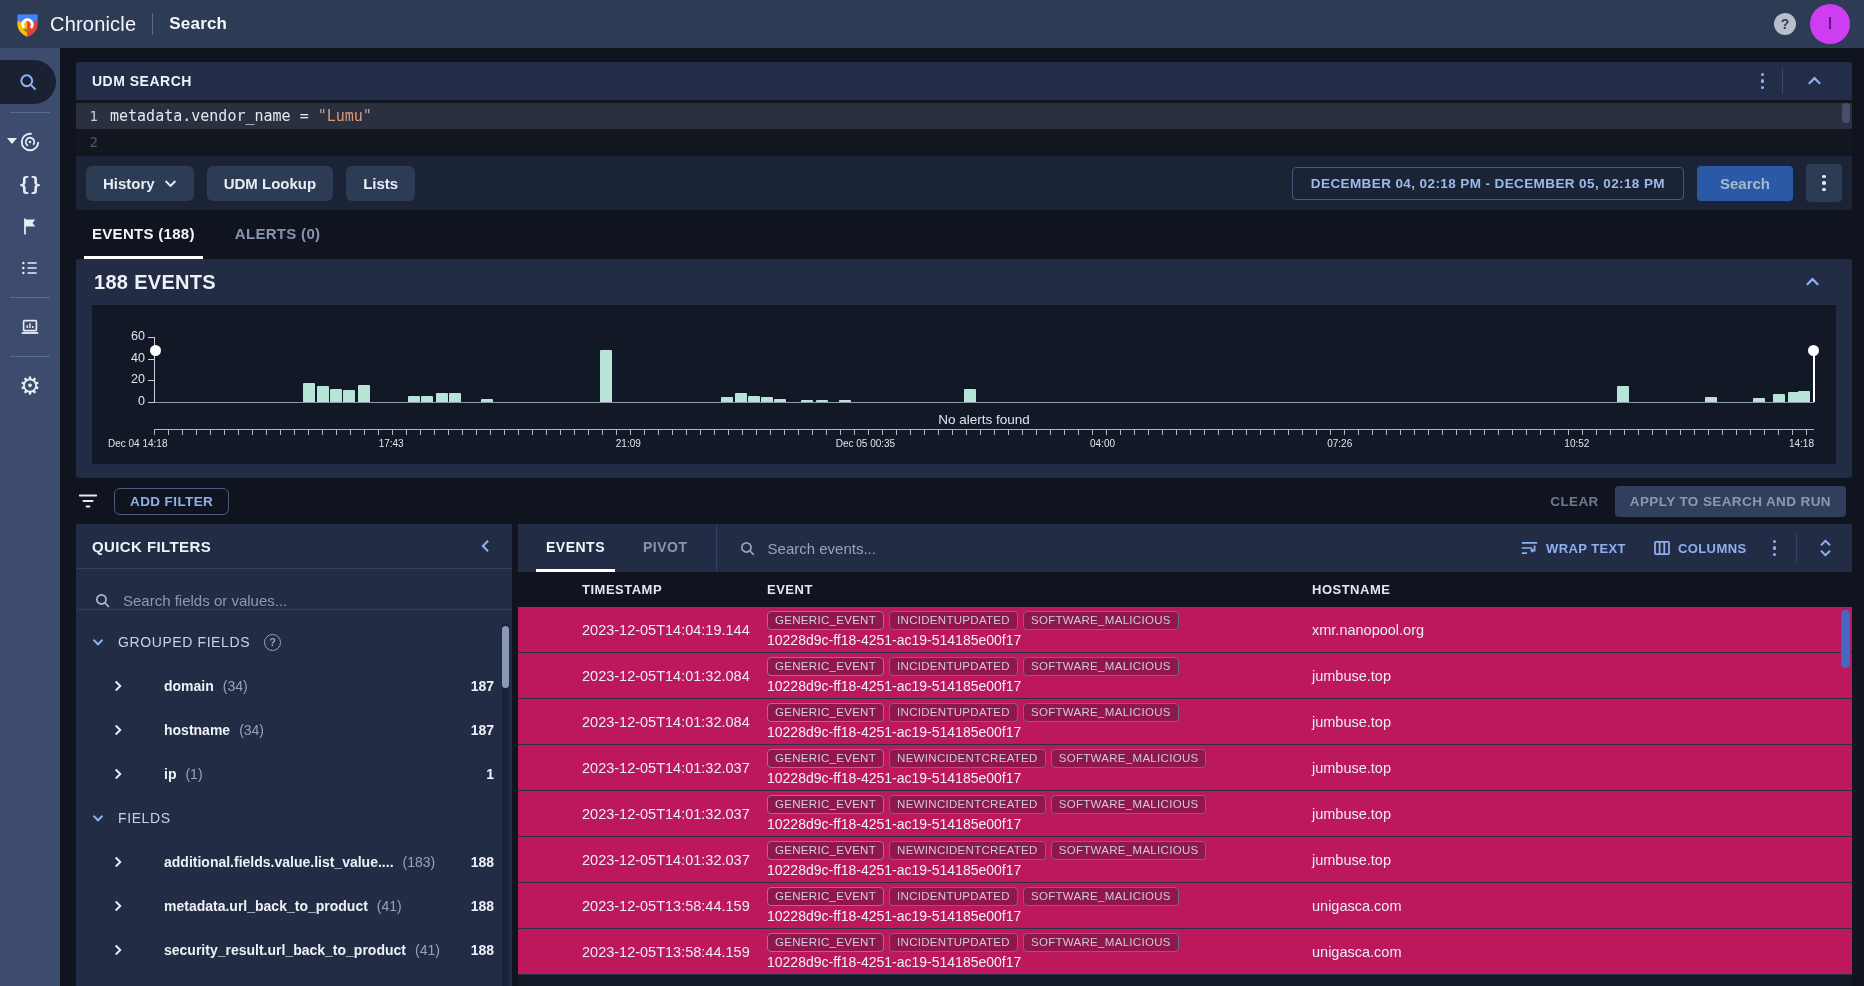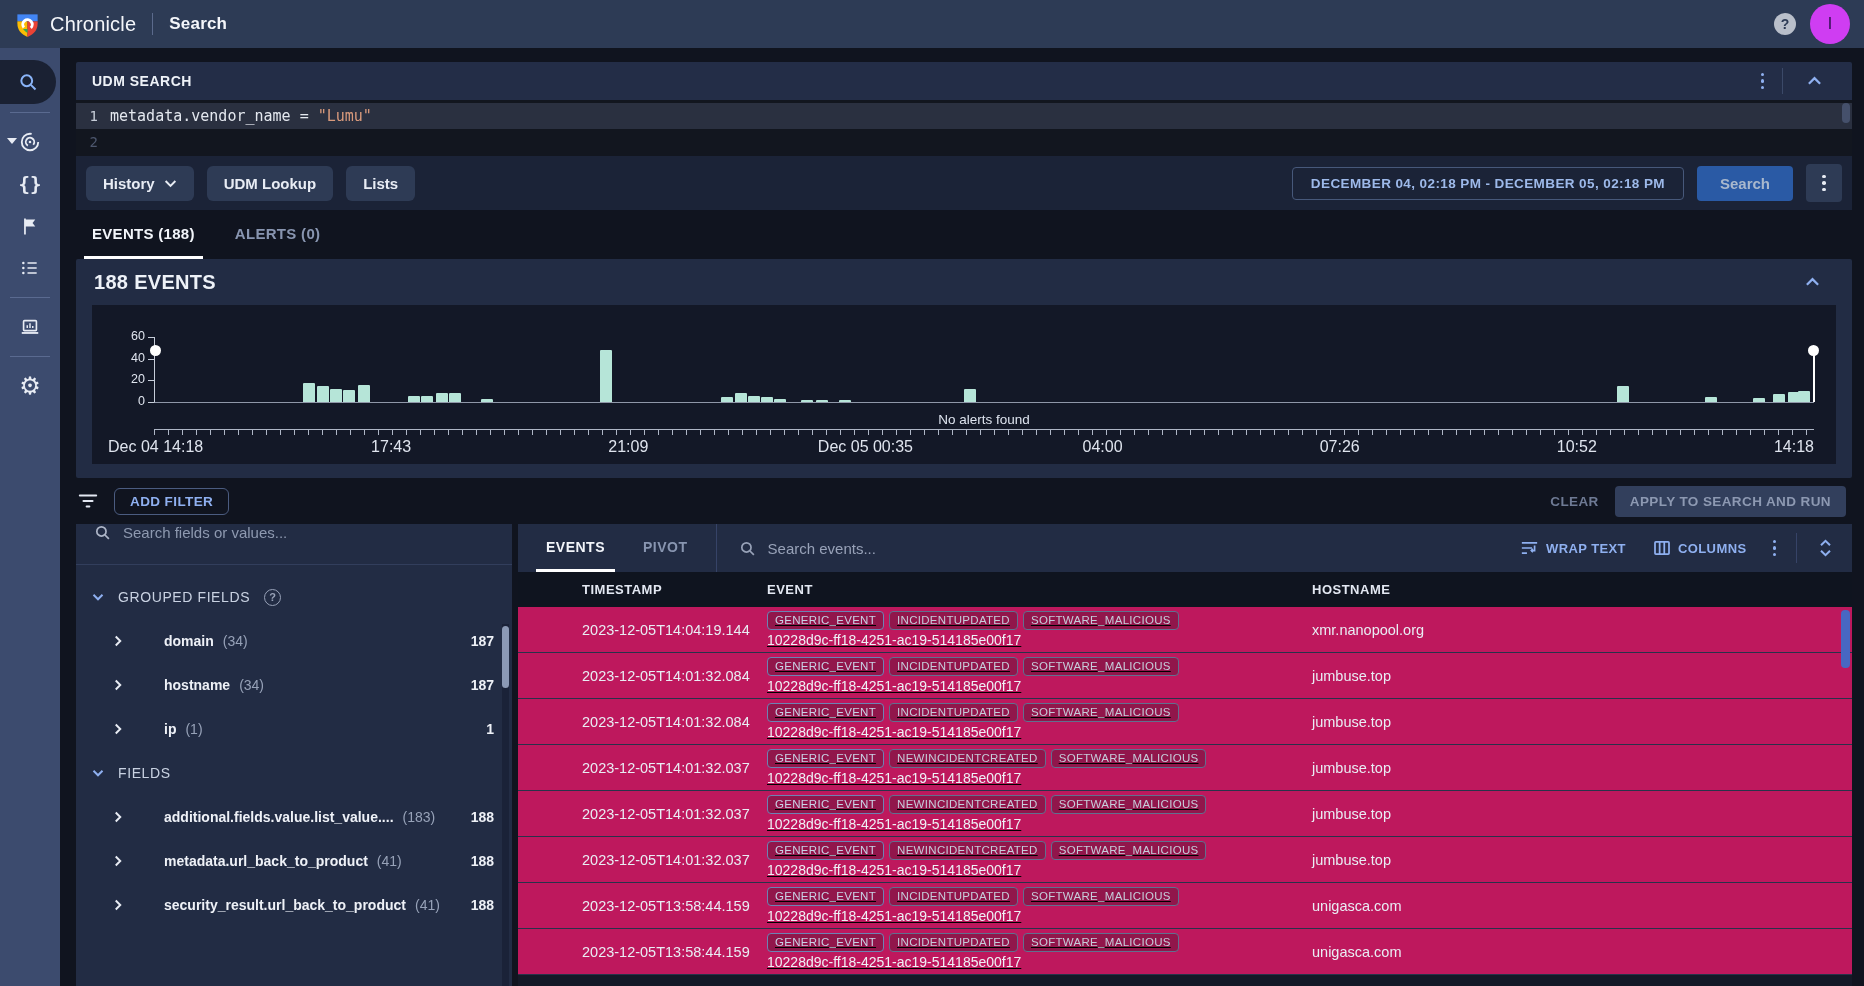--- a/index.html
+++ b/index.html
@@ -82,42 +82,42 @@
   .ylab { position:absolute; left:-46px; width:36px; text-align:right; color:#dfe4ee; font-size:12.5px; }
   .ytick { position:absolute; left:-7px; width:6px; height:1px; background:#c6cdd9; }
   .bar { position:absolute; bottom:0; width:12px; transform:translateX(-50%); border-radius:1px 1px 0 0; }
   .handle { position:absolute; width:11px; height:11px; border-radius:50%; background:#ffffff; z-index:3; }
   .sel-line { position:absolute; width:2px; background:#ffffff; bottom:0; z-index:2; }
   .alerts-zone { height:26px; display:flex; align-items:flex-end; justify-content:center; }
   .alerts-note { color:#dde3ee; font-size:13.5px; padding-bottom:2px; }
   .axis-ticks { height:7px; border-top:1px solid #aeb6c6;
     background:repeating-linear-gradient(to right,#aeb6c6 0 1px,transparent 1px 14px); background-size:100% 5px; background-repeat:no-repeat; }
   .x-labels { position:relative; height:20px; margin-top:2px; }
-  .x-labels span { position:absolute; transform:translateX(-50%); color:#dfe4ee; font-size:16px; white-space:nowrap; }
+  .x-labels span { position:absolute; transform:translateX(-50%); color:#dfe4ee; font-size:10px; white-space:nowrap; }
   .x-labels span.first { transform:none; left:-46px !important; }
   .x-labels span.last { transform:translateX(-100%); }
 
   
   .filter-bar { height:46px; display:flex; align-items:center; gap:16px; padding:4px 6px 4px 2px; }
   .add-filter { border:1px solid #4b5c80; border-radius:6px; padding:5px 15px; color:#8fb0f0;
     font-size:13.5px; font-weight:bold; letter-spacing:.4px; cursor:pointer; }
   .fb-right { margin-left:auto; display:flex; align-items:center; gap:16px; }
   .clear-btn { color:#6e7a94; font-size:13.5px; font-weight:bold; letter-spacing:.4px; cursor:pointer; }
   .apply-btn { background:#323f5c; border-radius:4px; padding:8px 15px; color:#8d99b2;
     font-size:13.5px; font-weight:bold; letter-spacing:.4px; cursor:pointer; }
 
   
   .bottom { flex:1; min-height:0; display:flex; gap:6px; overflow:hidden; }
 
   
   .quick-filters { width:436px; background:#222c44; display:flex; flex-direction:column; position:relative; }
   .qf-header { height:45px; display:flex; align-items:center; padding:0 16px; border-bottom:1px solid #323e5c; }
   .qf-title { color:#eef2f8; font-size:15px; font-weight:bold; letter-spacing:.4px; }
   .qf-collapse { margin-left:auto; cursor:pointer; padding:2px 6px; }
-  .qf-search { height:41px; display:flex; align-items:flex-start; gap:12px; padding:0 18px; border-bottom:1px solid #323e5c; }
+  .qf-search { height:41px; display:flex; align-items:flex-end; gap:12px; padding:0 18px; border-bottom:1px solid #323e5c; }
   .qf-search-ph { color:#8e99b0; font-size:15px; }
   .qf-list { flex:1; position:relative; padding-top:10px; overflow:hidden; }
   .qf-sec { height:44px; display:flex; align-items:center; gap:14px; padding:0 16px; cursor:pointer; }
   .qf-sec-label { color:#c9d2e2; font-size:14px; letter-spacing:.6px; }
   .qf-help { width:17px; height:17px; border-radius:50%; border:1.4px solid #98a2b8; color:#98a2b8; font-size:11px;
     display:flex; align-items:center; justify-content:center; font-weight:bold; }
   .qf-row { height:44px; display:flex; align-items:center; padding:0 18px 0 38px; cursor:pointer; }
   .qf-row .name { color:#eef1f7; font-size:14px; font-weight:bold; margin-left:42px; white-space:nowrap; }
   .qf-row .cnt { color:#97a2b8; font-size:14px; margin-left:9px; }
   .qf-row .total { margin-left:auto; color:#eef1f7; font-size:14px; font-weight:bold; }
@@ -138,21 +138,21 @@
     letter-spacing:.4px; padding:6px 10px; cursor:pointer;text-align:center; }
   .rp-vdiv2 { width:1px; height:30px; background:#364367; margin:0 4px; }
 
   .tbl-header { height:35px; background:#0f141f; display:grid; grid-template-columns:185px 545px 1fr;
     padding-left:64px; align-items:center; }
   .tbl-header span { color:#e3e8f2; font-size:13px; font-weight:bold; letter-spacing:.5px; }
   .tbl-body { flex:1; overflow:hidden; background:#141927; }
   .ev-row { height:46px; display:grid; grid-template-columns:185px 545px 1fr; padding-left:64px;
     border-bottom:1px solid #29324a; background:#be185d; cursor:pointer; }
   .ev-ts { align-self:center; color:#e9edf4; font-size:14.5px; }
-  .ev-main { padding-top:4px;text-decoration:underline; }
+  .ev-main { padding-top:4px; }
   .badges { display:flex; gap:5px; }
   .badge { border:1px solid #61708f; border-radius:4px; padding:0px 7px; color:#c6cdda; font-size:11.5px;
     line-height:17px; letter-spacing:.3px; background:rgba(10,14,24,.25); }
   .badge.blue { border-color:#6d83b4; color:#c9d3e6; }
   .ev-id { color:#eef1f6; font-size:14px; margin-top:2px; }
   .ev-host { align-self:center; color:#e9edf4; font-size:14.5px; }
   .tbl-scroll-thumb { position:absolute; right:2px; top:86px; width:9px; height:58px; background:#4767c2; border-radius:4px; }
 
   svg.ic { display:block; }
 </style>
@@ -359,20 +359,28 @@
       <span class="add-filter">ADD FILTER</span>
       <div class="fb-right">
         <span class="clear-btn">CLEAR</span>
         <span class="apply-btn">APPLY TO SEARCH AND RUN</span>
       </div>
     </div>
 
     <div class="bottom">
 
       <section class="quick-filters">
+        <div class="qf-header">
+          <span class="qf-title">QUICK FILTERS</span>
+          <span class="qf-collapse">
+            <svg class="ic" width="9" height="14" viewBox="0 0 10 16" fill="none" stroke="#8fb0f0" stroke-width="2.4">
+                <path d="M8 2L2 8l6 6"></path>
+              </svg>
+          </span>
+        </div>
         <div class="qf-search">
           <svg class="ic" width="17" height="17" viewBox="0 0 24 24" fill="none" stroke="#aeb6c8" stroke-width="2.4">
             <circle cx="10.5" cy="10.5" r="6.5"></circle>
               <path d="M15.5 15.5L21 21"></path>
           </svg>
           <span class="qf-search-ph">Search fields or values...</span>
         </div>
         <div class="qf-list" id="qf-list">
             <div class="qf-sec">
               <span>

